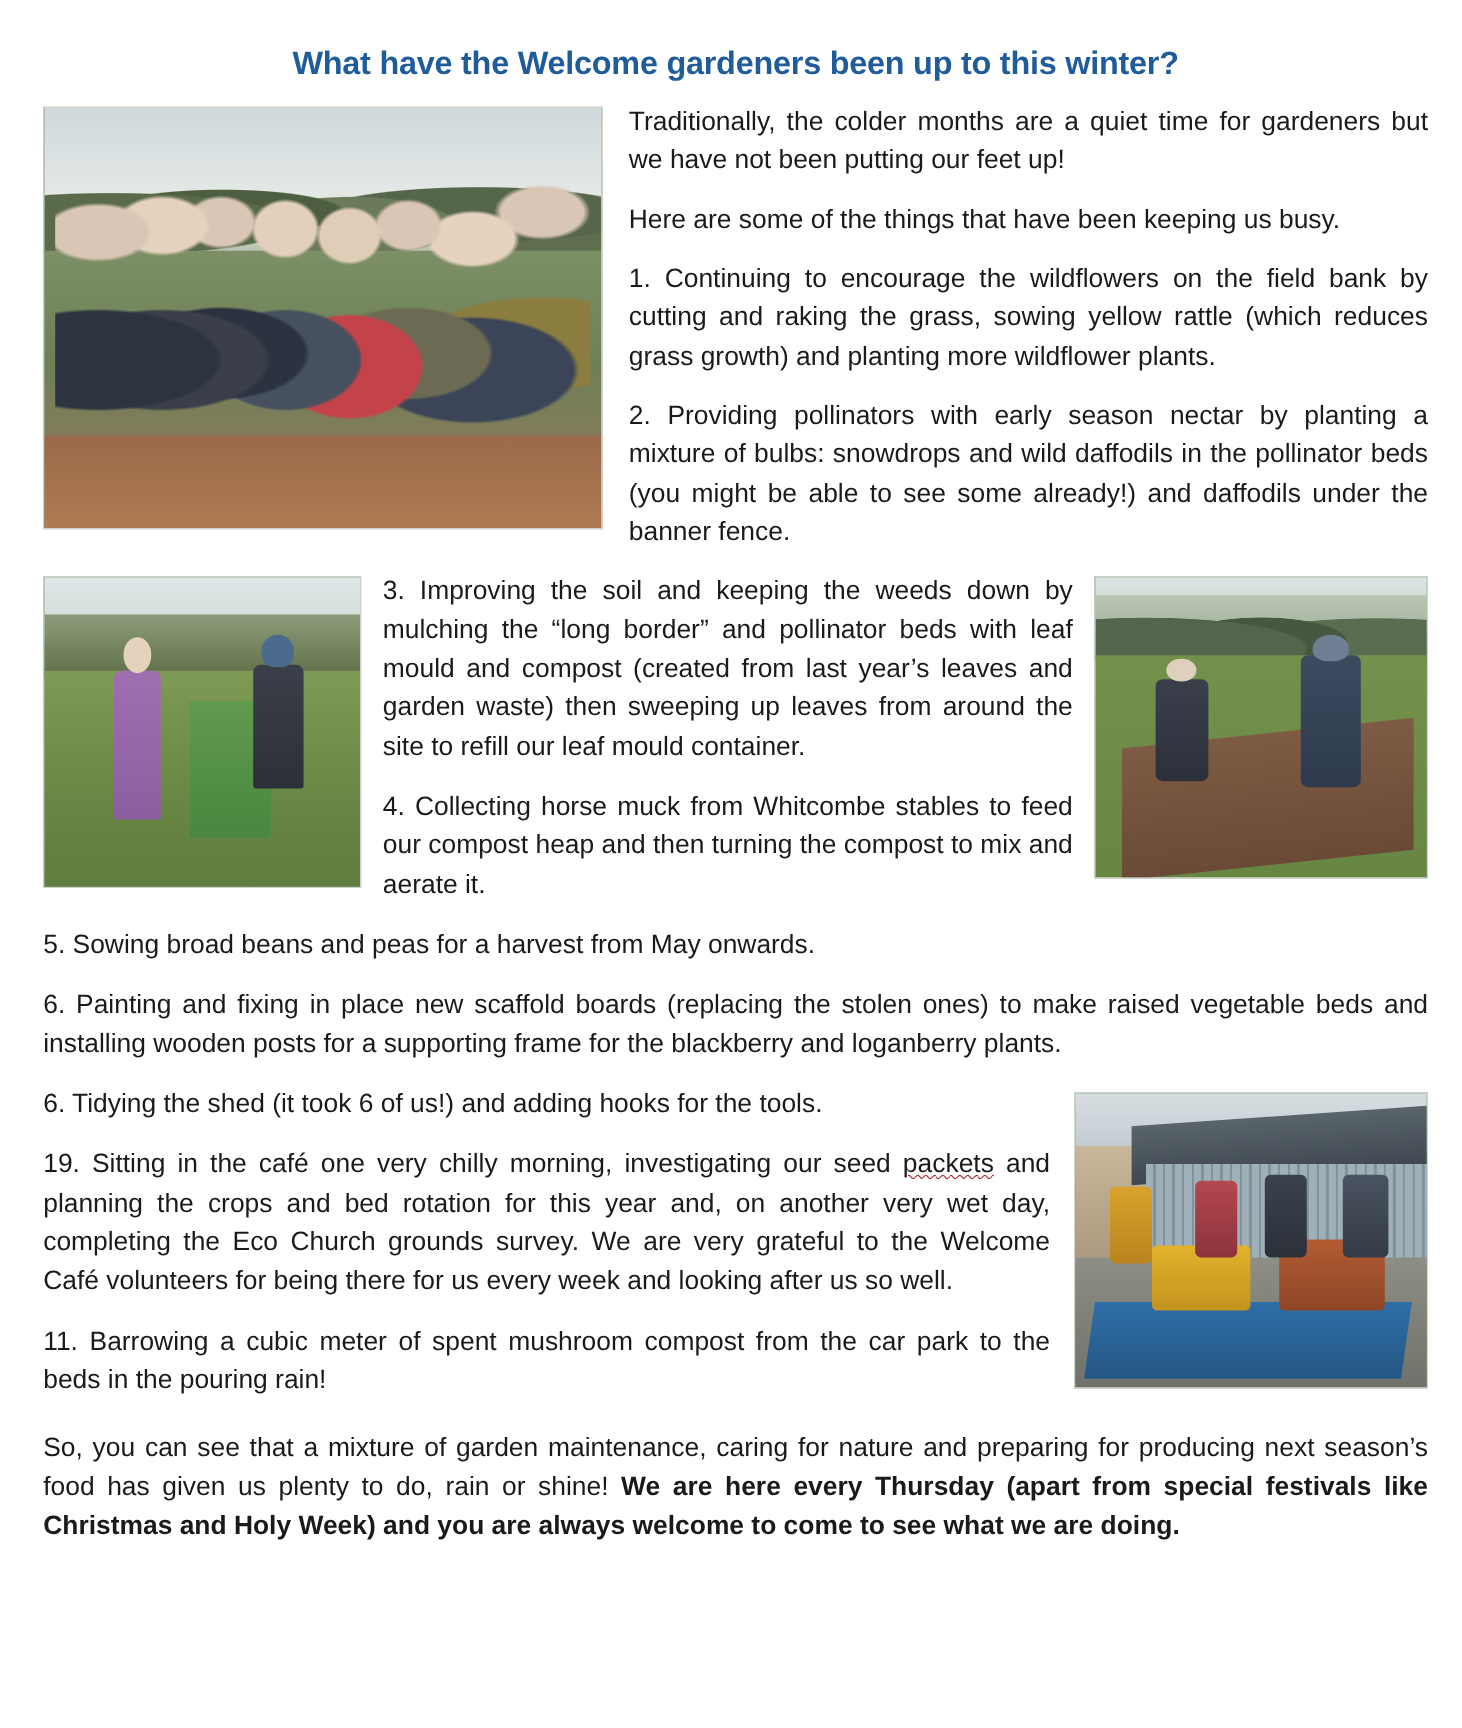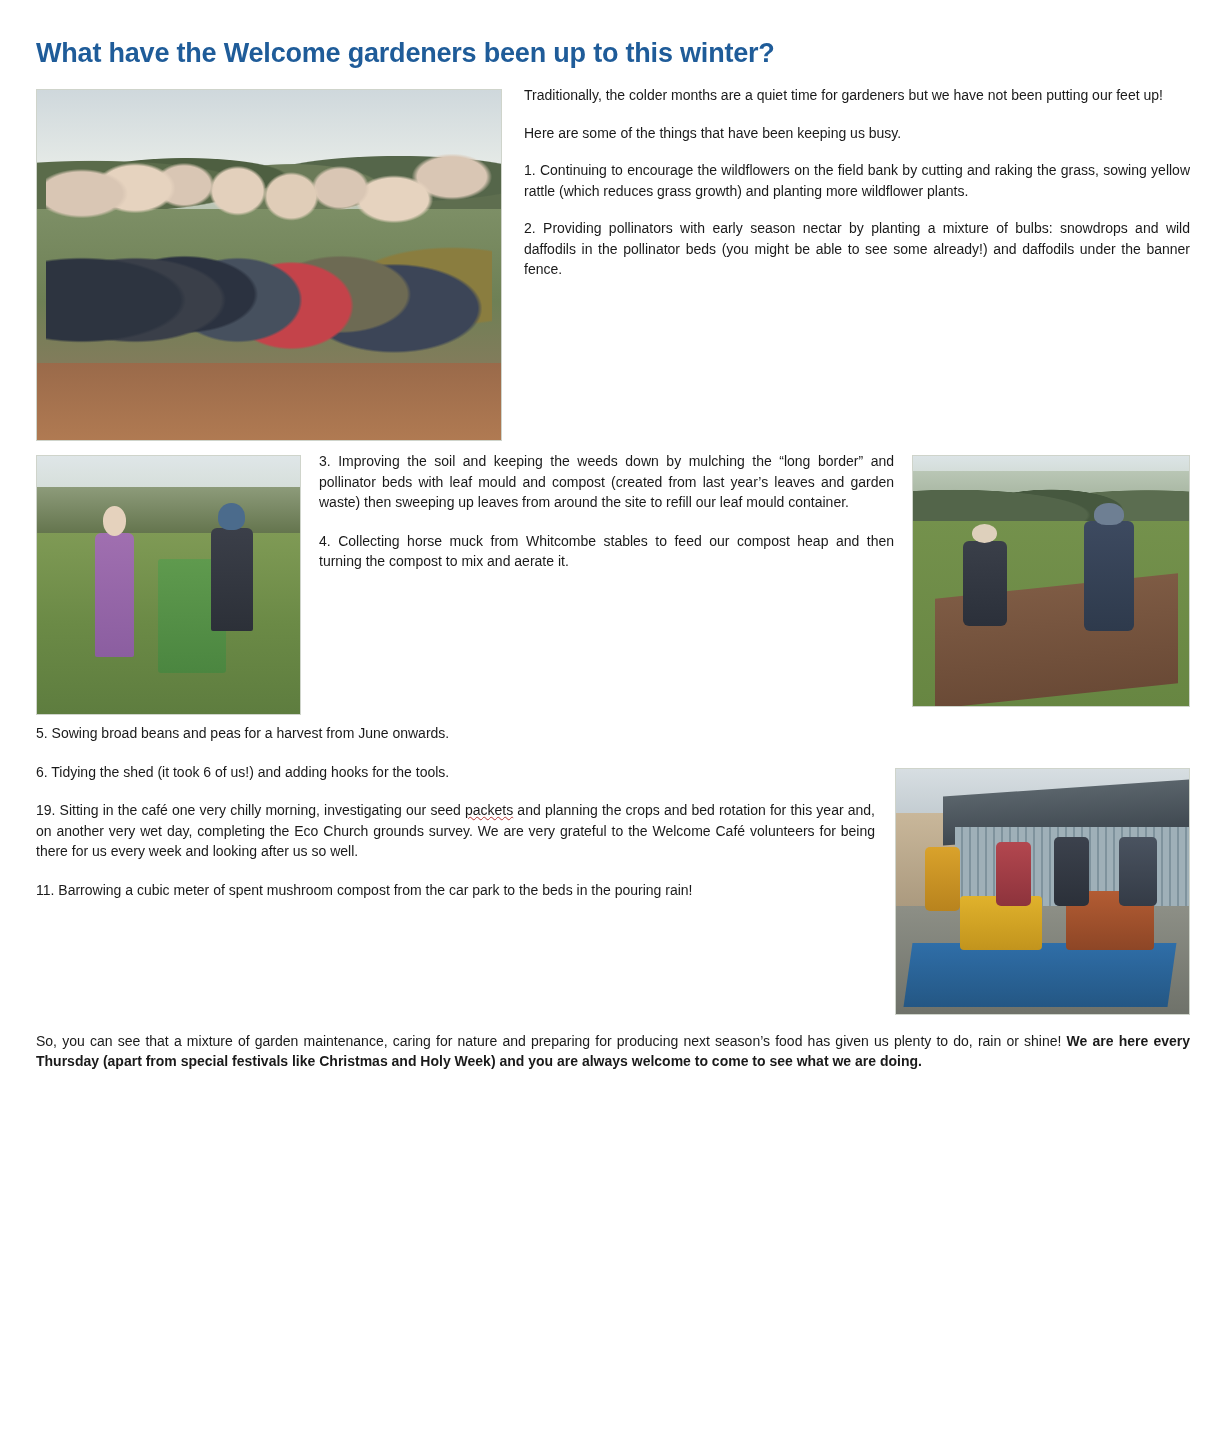--- a/index.html
+++ b/index.html
@@ -14,28 +14,29 @@
     color: #1a1a1a;
   }
   .page {
     width: 1218px;
     box-sizing: border-box;
     padding: 38px 28px 24px 36px;
     position: relative;
   }
   h1.title {
     margin: 0 0 16px 0;
+    text-align: center;
     font-size: 27px;
     font-weight: bold;
     color: #1F5C99;
     letter-spacing: -0.2px;
   }
   p {
     margin: 0 0 17px 0;
-    font-size: 14px;
+    font-size: 22px;
     line-height: 1.47;
     text-align: justify;
     text-justify: inter-word;
   }
   .block-1 {
     overflow: hidden;
   }
   .photo {
     background: #8a9a7b;
     background-image: none;
@@ -297,21 +298,22 @@
 
     </div>
 
     <p>3. Improving the soil and keeping the weeds down by mulching the “long border” and pollinator beds with leaf mould and compost (created from last year’s leaves and garden waste) then sweeping up leaves from around the site to refill our leaf mould container.</p>
     <p>4. Collecting horse muck from Whitcombe stables to feed our compost heap and then turning the compost to mix and aerate it.</p>
   </div>
 
   <div class="clear"></div>
 
   <div class="full-list">
-    <p>5. Sowing broad beans and peas for a harvest from June onwards.</p>
+    <p>5. Sowing broad beans and peas for a harvest from May onwards.</p>
+    <p>6. Painting and fixing in place new scaffold boards (replacing the stolen ones) to make raised vegetable beds and installing wooden posts for a supporting frame for the blackberry and loganberry plants.</p>
 
     <div class="photo photo-barrow">
       <div class="sky4"></div>
       <div class="wall"></div>
       <div class="roof"></div>
       <div class="glass"></div>
       <div class="ground4"></div>
       <div class="tarp"></div>
       <div class="barrow1"></div>
       <div class="barrow2"></div>

